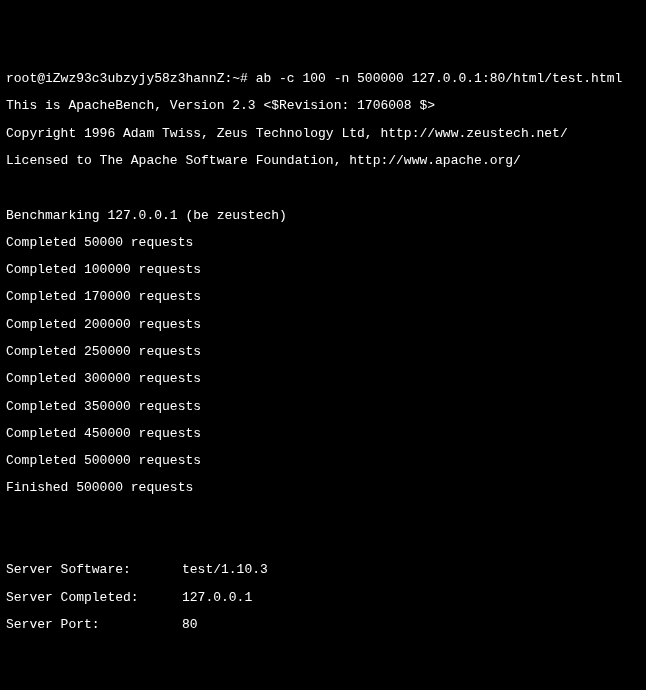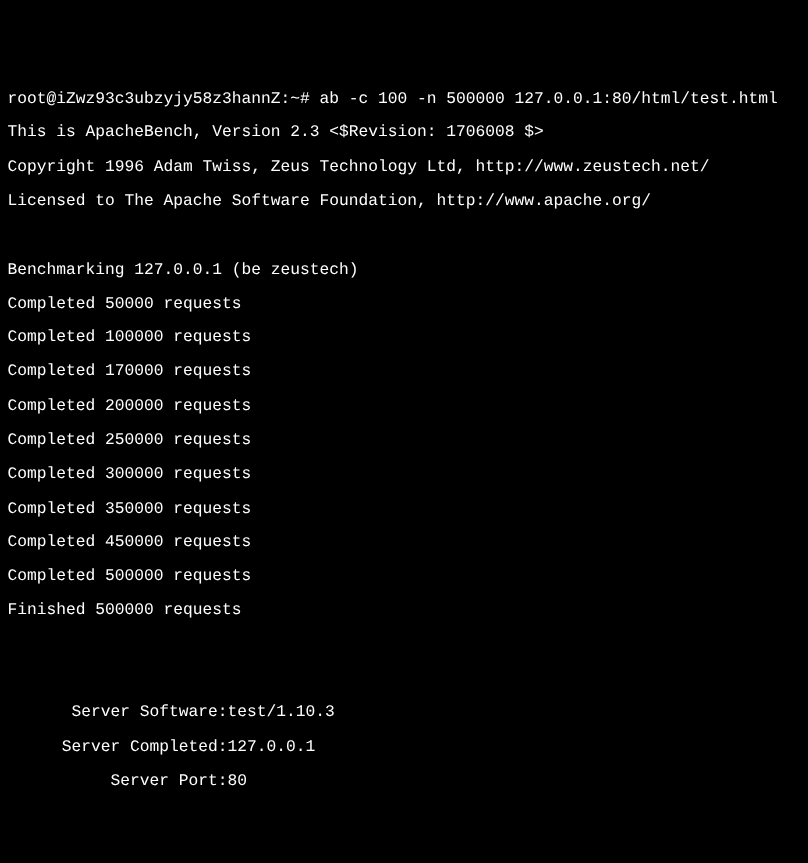--- a/index.html
+++ b/index.html
@@ -9,21 +9,21 @@
     font-size: 13px;
     line-height: 1.05;
     margin: 0;
     padding: 4px 6px;
     white-space: pre;
     width: 646px;
     box-sizing: border-box;
   }
   .term { white-space: pre; }
   .kv { display: flex; }
-  .k { display: inline-block; width: 176px; text-align: right; }
+  .k { display: inline-block; width: 176px; }
   .v { }
   .pre-line { display: block; min-height: 13px; }
 </style>
 </head>
 <body>
 
 
 
 <div class="term">
 <span class="pre-line">root@iZwz93c3ubzyjy58z3hannZ:~# ab -c 100 -n 500000 127.0.0.1:80/html/test.html</span>

